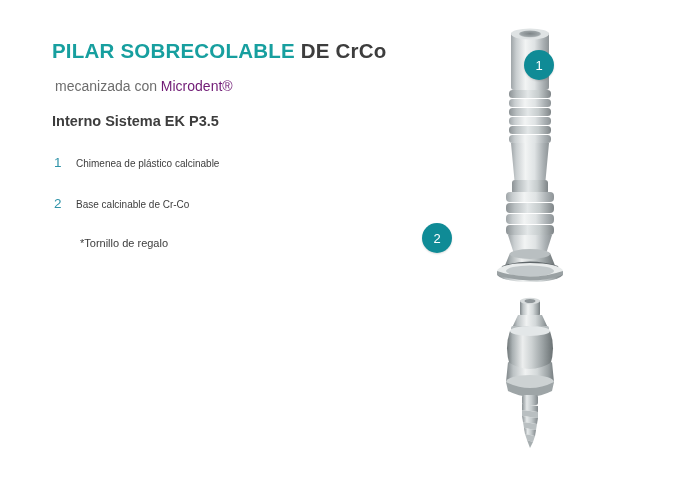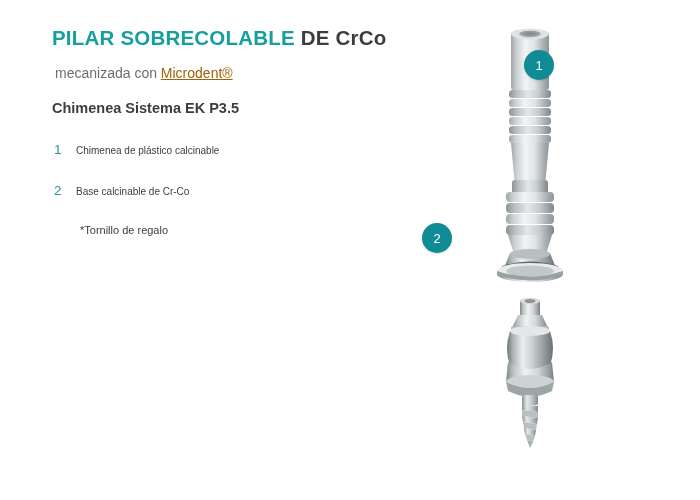--- a/index.html
+++ b/index.html
@@ -17,21 +17,21 @@
   .page {
     position: relative;
     width: 700px;
     height: 500px;
   }
 
   
   .text-block {
     position: absolute;
     left: 52px;
-    top: 26px;
+    top: 39px;
     width: 380px;
   }
   .title {
     font-size: 20.5px;
     font-weight: bold;
     letter-spacing: 0.2px;
     margin: 0 0 14px 0;
     line-height: 1.2;
   }
   .title .teal {
@@ -50,22 +50,21 @@
   .subtitle1 .accent {
     color: #179f9f;
   }
   .subtitle2 {
     font-size: 14px;
     color: #6d6d6d;
     margin: 0 0 18px 3px;
     line-height: 1.25;
   }
   .subtitle2 .accent {
-    color: #a16207;
-    text-decoration: underline;
+    color: #701a75;
   }
   .system {
     font-size: 14.5px;
     font-weight: bold;
     color: #3d3d3d;
     margin: 0 0 26px 0;
   }
 
   .legend-row {
     display: flex;
@@ -128,21 +127,21 @@
       <span class="teal">PILAR SOBRECOLABLE</span>
       <span class="dark">DE CrCo</span>
     </h1>
 
 
     <p class="subtitle2">
       <span>mecanizada con</span>
       <span class="accent">Microdent®</span>
     </p>
 
-    <p class="system">Chimenea Sistema EK P3.5</p>
+    <p class="system">Interno Sistema EK P3.5</p>
 
     <div class="legend-row">
       <span class="legend-num">1</span>
       <span class="legend-text">Chimenea de plástico calcinable</span>
     </div>
 
     <div class="legend-row">
       <span class="legend-num">2</span>
       <span class="legend-text">Base calcinable de Cr-Co</span>
     </div>

